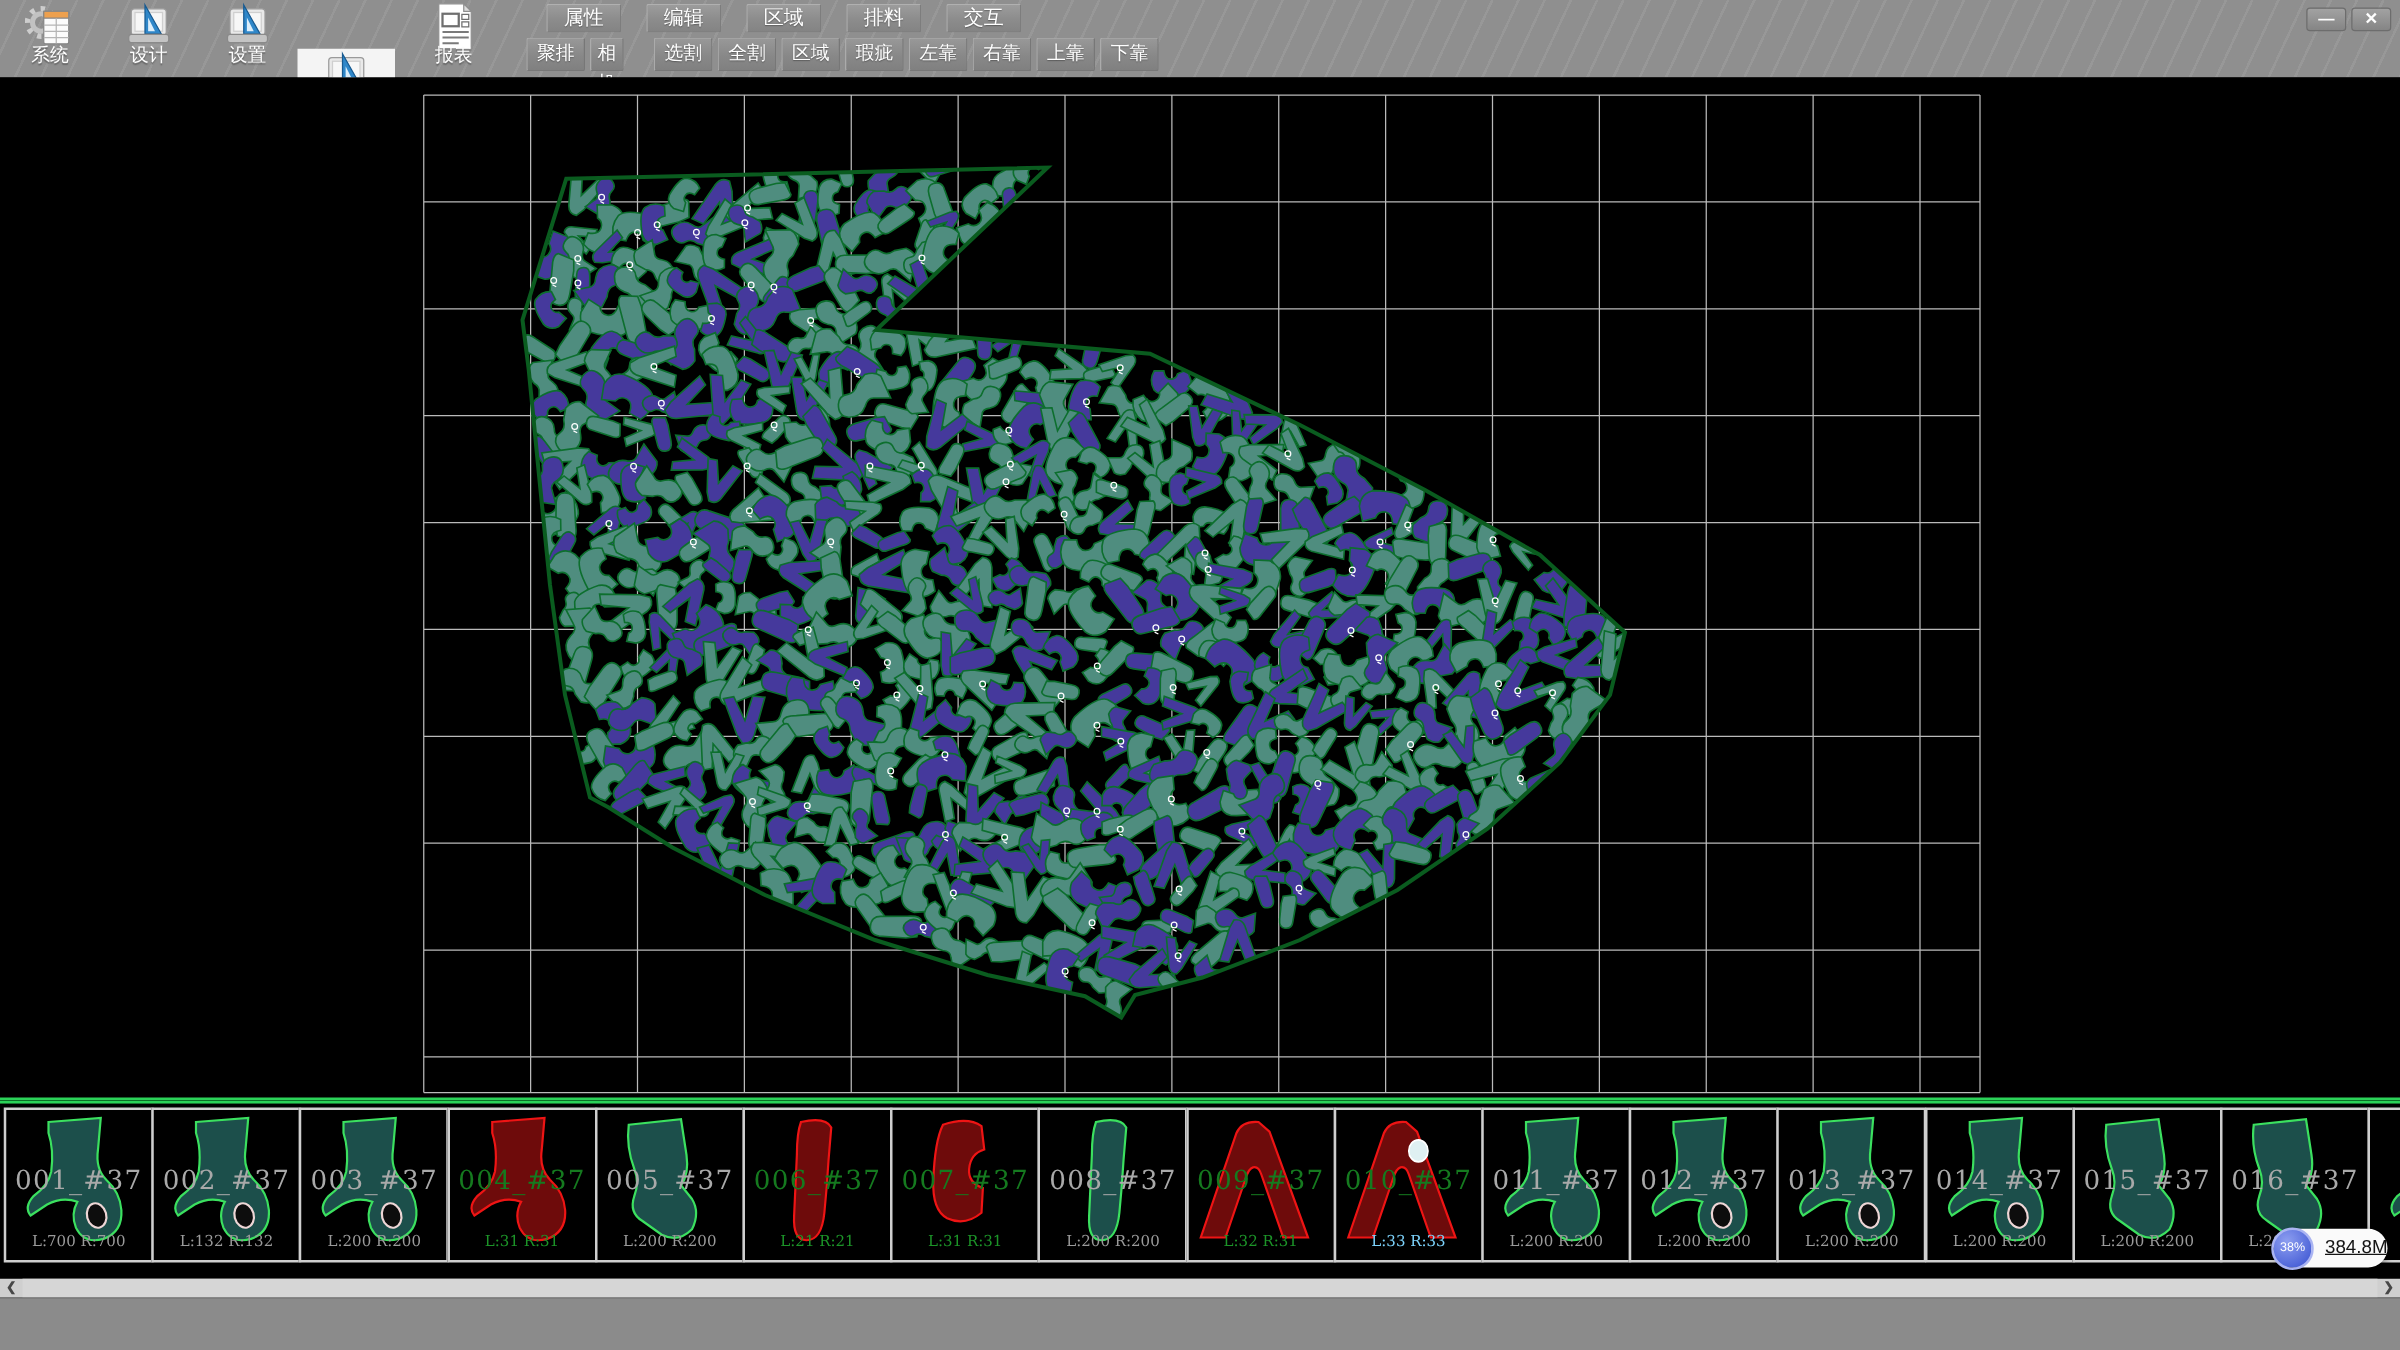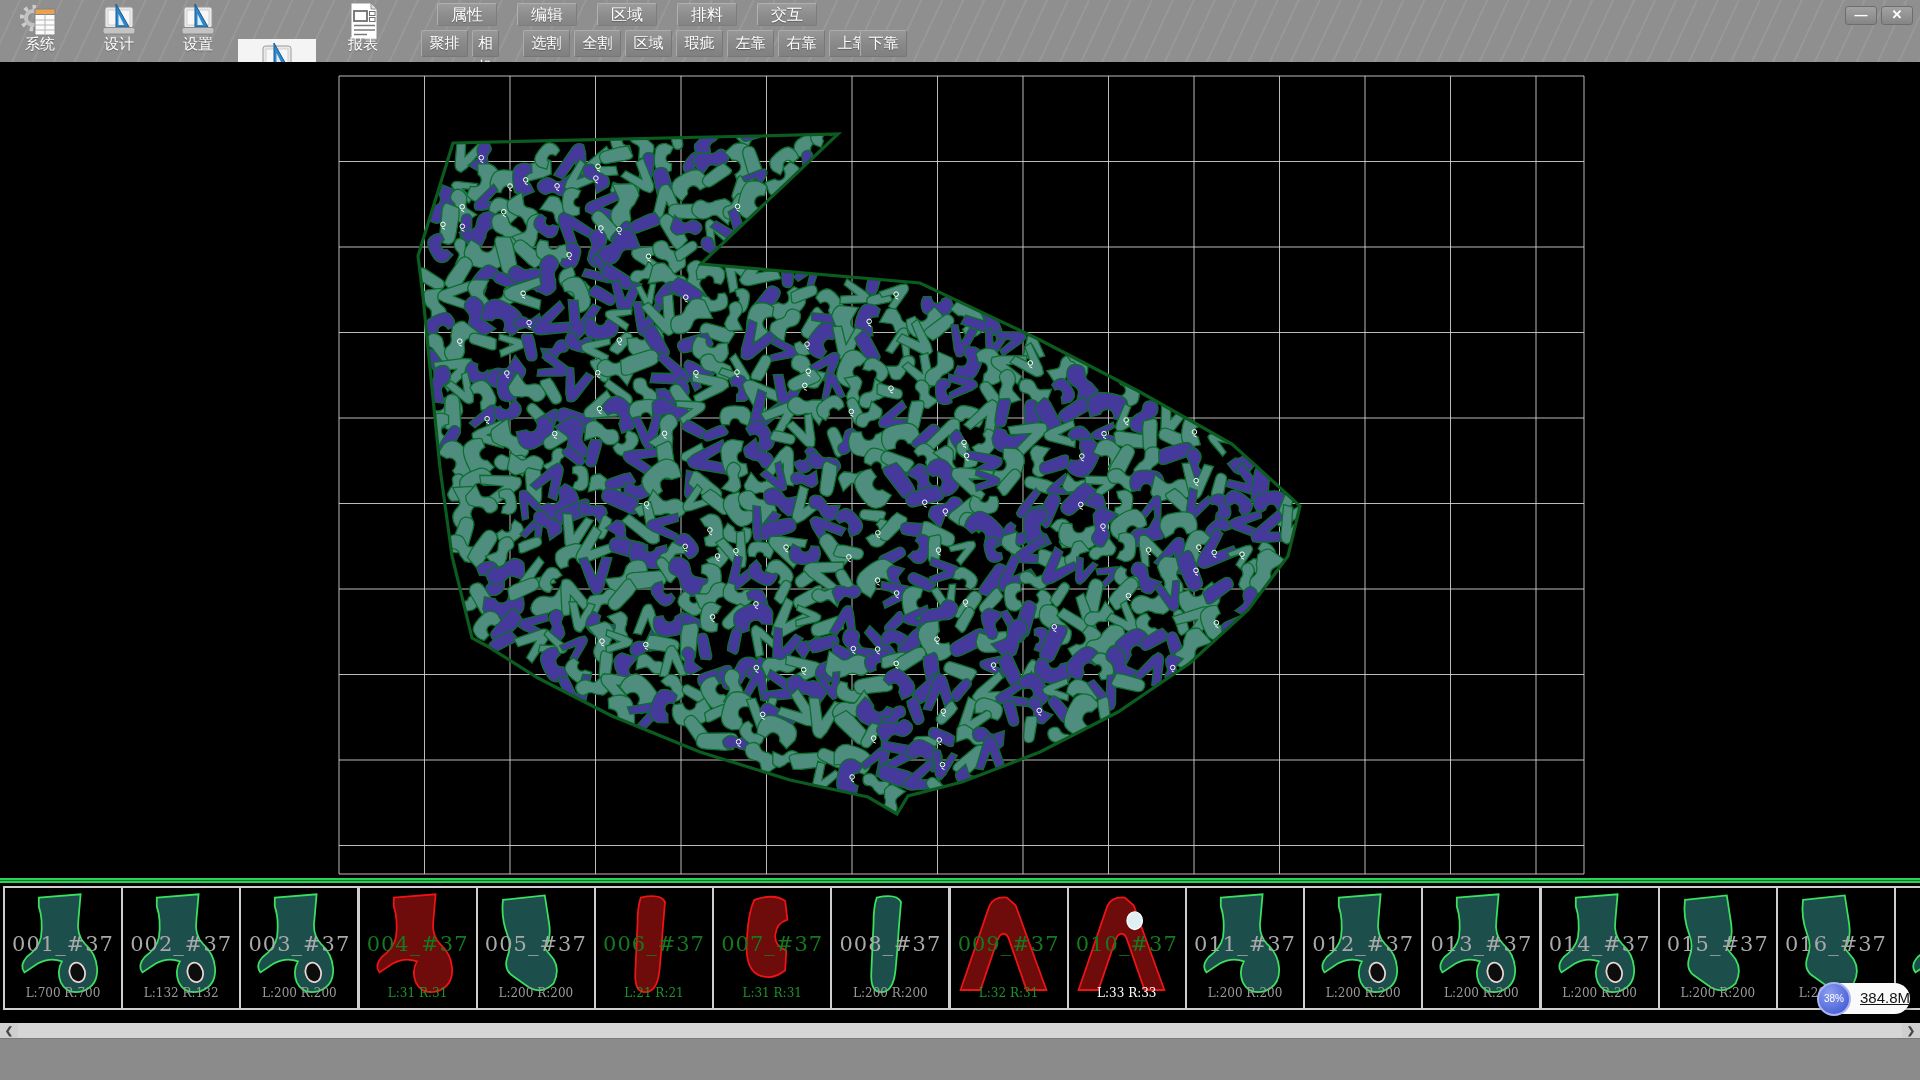--- a/index.html
+++ b/index.html
@@ -131,21 +131,21 @@
     <div id="tools">
         <div class="tbtn" style="left: 421px; width: 47px;">聚排</div>
         <div class="tbtn" style="left: 472px; width: 27px;">相机</div>
         <div class="tbtn" style="left: 523px; width: 47px;">选割</div>
         <div class="tbtn" style="left: 574px; width: 47px;">全割</div>
         <div class="tbtn" style="left: 625px; width: 47px;">区域</div>
         <div class="tbtn" style="left: 676px; width: 47px;">瑕疵</div>
         <div class="tbtn" style="left: 727px; width: 47px;">左靠</div>
         <div class="tbtn" style="left: 778px; width: 47px;">右靠</div>
         <div class="tbtn" style="left: 829px; width: 47px;">上靠</div>
-        <div class="tbtn" style="left: 860px; width: 47px;">下靠</div>
+        <div class="tbtn" style="left: 880px; width: 47px;">下靠</div>
       </div>
     <div class="winbtn" style="left:1845px">—</div>
     <div class="winbtn" style="left:1881px">✕</div>
   </div>
 
   <div class="canvas-wrap">
     <svg id="cv" width="1920" height="816" viewBox="0 62 1920 816" xmlns="http://www.w3.org/2000/svg">
         <rect x="0" y="62" width="1920" height="816" fill="#000000"></rect>
         <polygon points="453,143 838,134 701,264 920,283 1040,340 1140,392 1232,444 1300,506 1288,556 1248,610 1190,663 1118,712 1040,752 962,782 908,796 897,814 868,797 790,780 700,752 612,716 538,678 487,646 472,638 452,556 440,468 431,378 423,296 418,256" fill="#000000"></polygon>
         <path d="M339,76V874M424.5,76V874M510,76V874M595.5,76V874M681,76V874M766.5,76V874M852,76V874M937.5,76V874M1023,76V874M1108.5,76V874M1194,76V874M1279.5,76V874M1365,76V874M1450.5,76V874M1536,76V874M1584,76V874M339,76H1584M339,161.5H1584M339,247H1584M339,332.5H1584M339,418H1584M339,503.5H1584M339,589H1584M339,674.5H1584M339,760H1584M339,845.5H1584M339,874H1584" stroke="#dadada" stroke-width="1" opacity="0.85" fill="none"></path>
@@ -1094,21 +1094,21 @@
         </svg>
         <div class="ttl" style="color:#157a1f">009_#37</div>
         <div class="sub" style="color:#1c9428">L:32 R:31</div>
       </div>
       <div class="cell" style="left: 1066.8px; width: 120px; border-color: rgb(207, 207, 207);">
         <svg width="110" height="112" viewBox="0 0 100 100" preserveAspectRatio="xMidYMid meet">
           <path d="M6,90 L32,14 Q36,5 48,6 L56,13 L84,90 L66,90 L50,44 Q48,38 44,39 Q41,40 39,46 L24,90 Z" fill="#6e0b0b" stroke="#ee1414" stroke-width="1.6"></path>
           <ellipse cx="57" cy="27" rx="7" ry="8" fill="#dff0f2" stroke="#ffffff" stroke-width="1.2"></ellipse>
         </svg>
         <div class="ttl" style="color:#157a1f">010_#37</div>
-        <div class="sub" style="color:#ffffff">L:33 R:33</div>
+        <div class="sub" style="color:#7dd3fc">L:33 R:33</div>
       </div>
       <div class="cell" style="left: 1185px; width: 120px; border-color: rgb(207, 207, 207);">
         <svg width="110" height="112" viewBox="0 0 100 100" preserveAspectRatio="xMidYMid meet">
           <path d="M28,6 L66,3 L64,26 Q62,40 70,48 Q80,57 81,70 Q82,86 68,91 Q54,95 48,83 Q44,73 49,64 Q38,60 27,66 L15,74 Q10,68 17,60 Q28,52 30,42 Q32,26 28,14 Z" fill="#1c4f4b" stroke="#3be05f" stroke-width="1.6"></path>
         </svg>
         <div class="ttl" style="color:#a9a9a9">011_#37</div>
         <div class="sub" style="color:#9a9a9a">L:200 R:200</div>
       </div>
       <div class="cell" style="left: 1303.2px; width: 120px; border-color: rgb(207, 207, 207);">
         <svg width="110" height="112" viewBox="0 0 100 100" preserveAspectRatio="xMidYMid meet">

